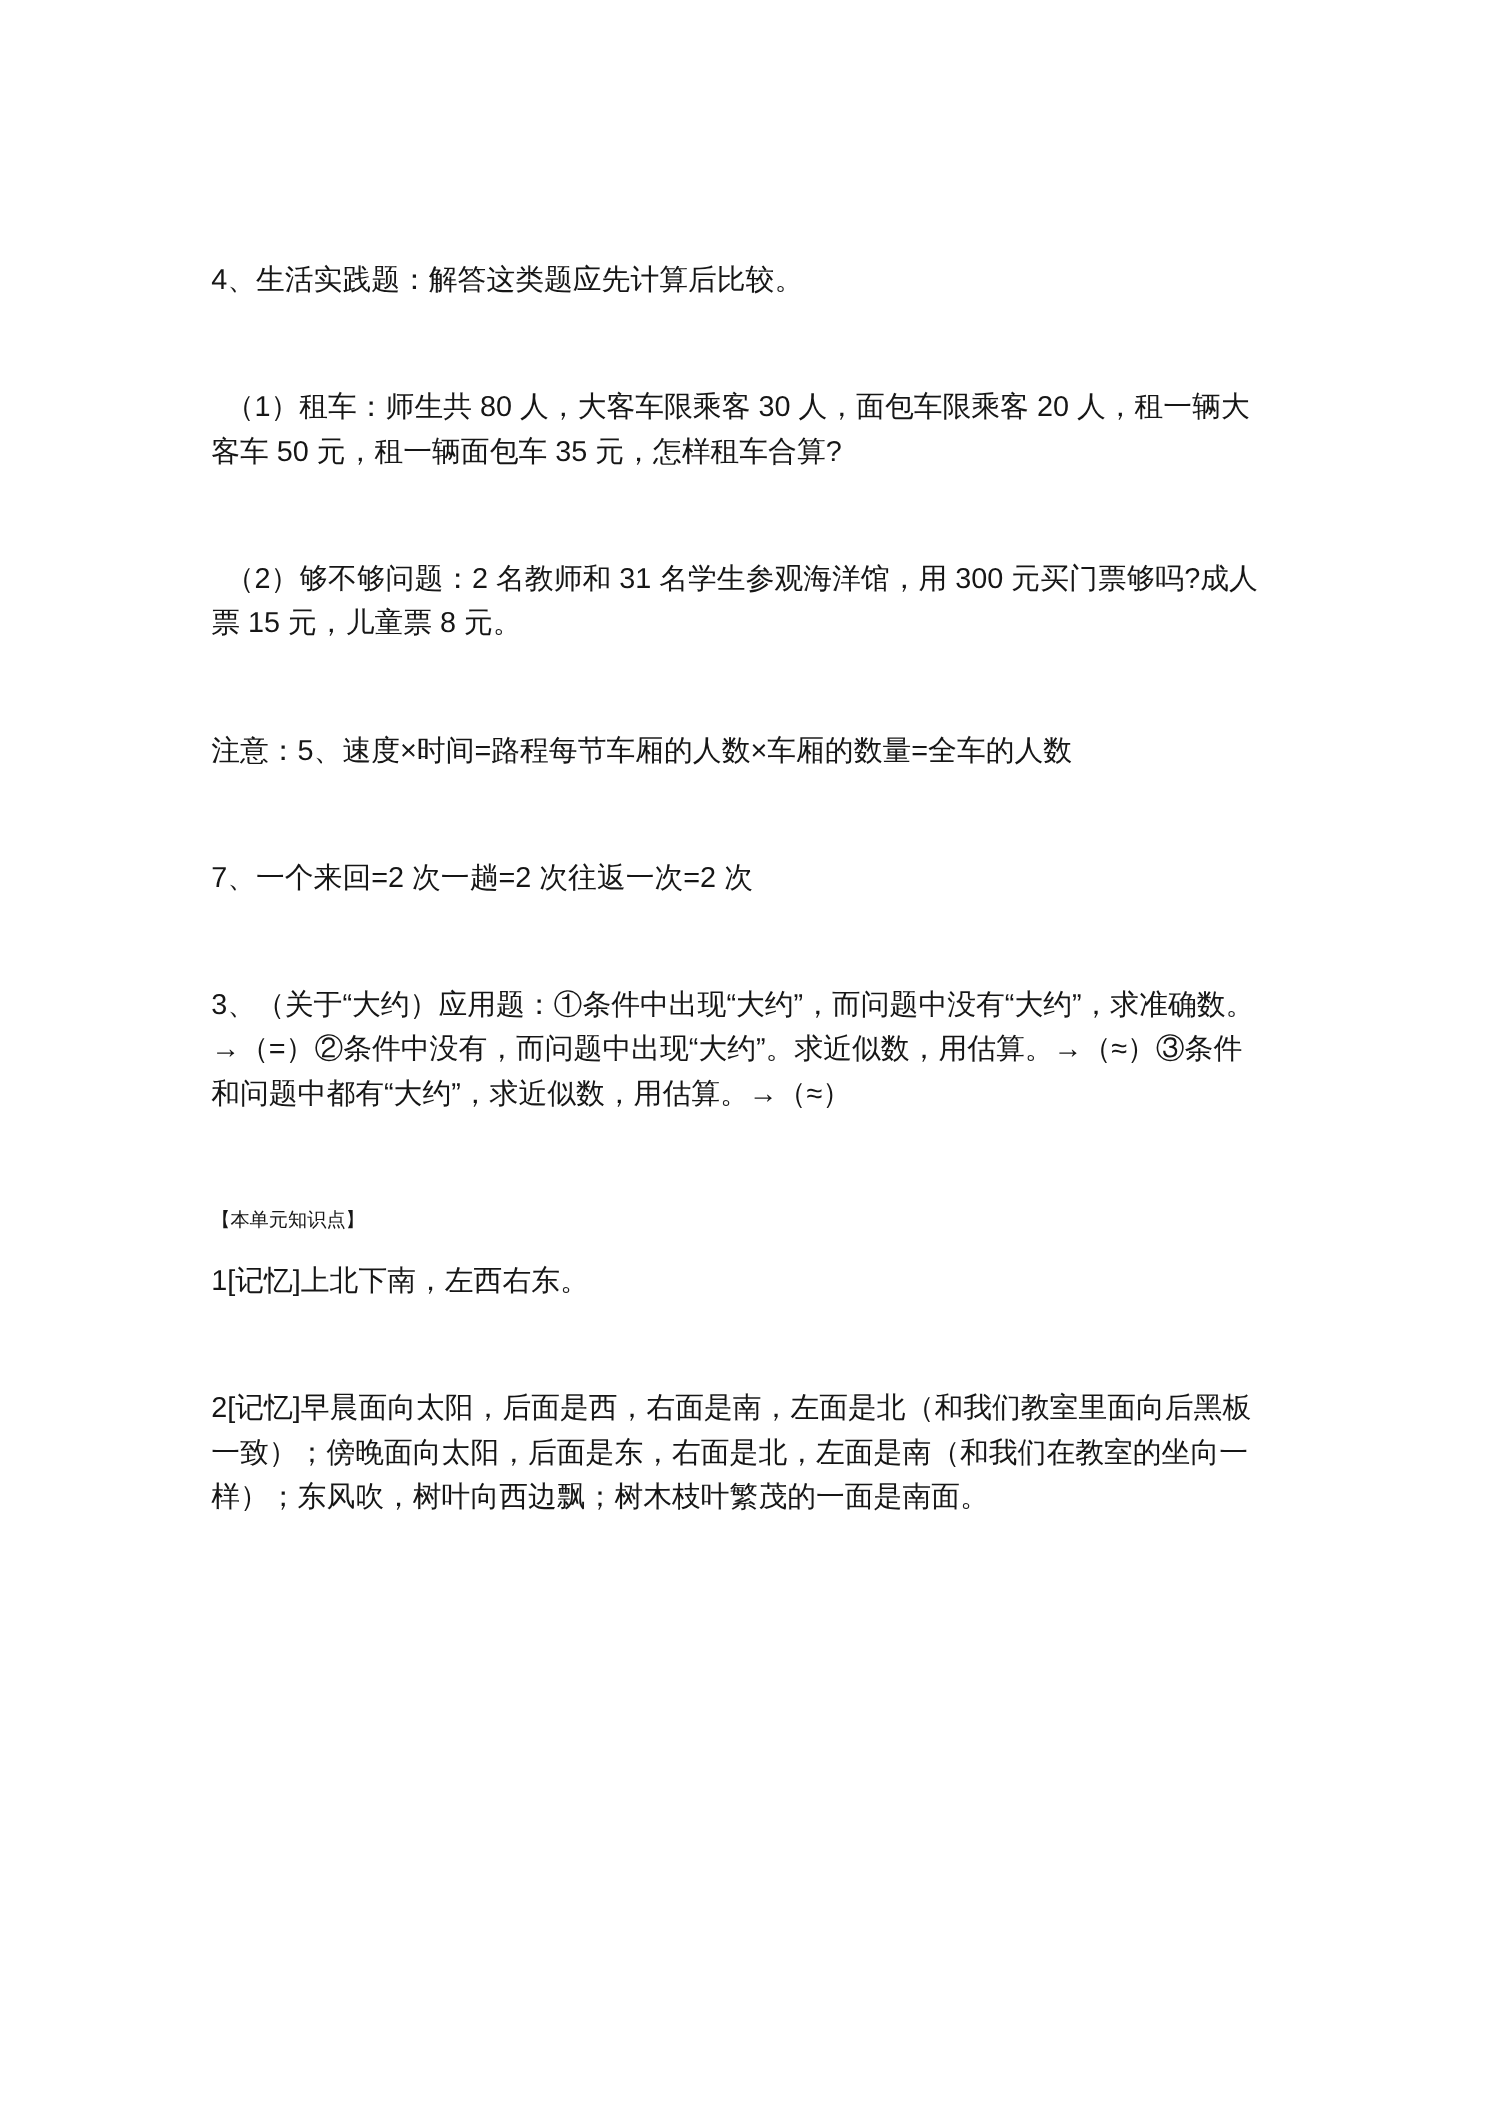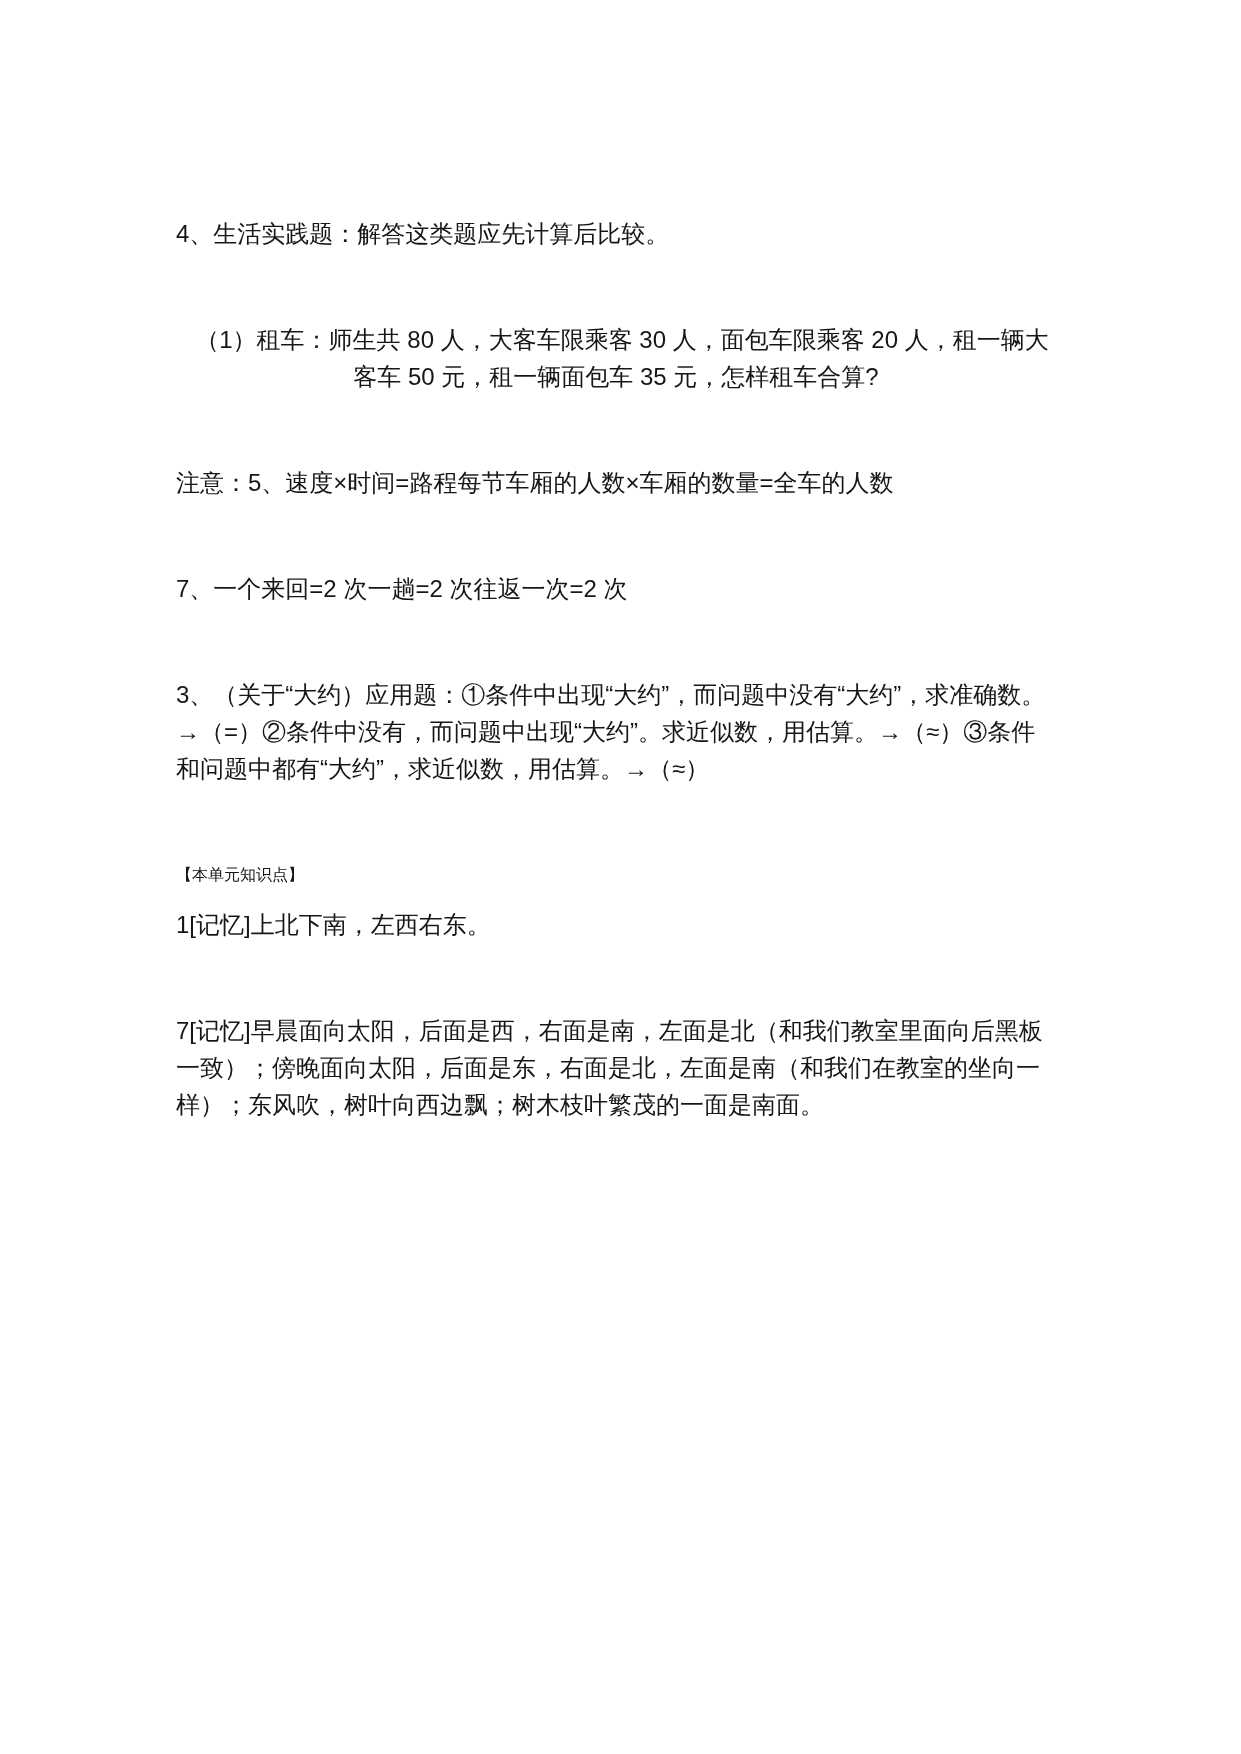--- a/index.html
+++ b/index.html
@@ -22,21 +22,20 @@
     width: 880px;
     margin: 0 0 69px 0;
     font-size: 24px;
     line-height: 37px;
     text-align: left;
     word-break: break-all;
     white-space: normal;
   }
   .para.indent {
     text-indent: 12px;
-    text-align: center;
   }
   .heading {
     width: 880px;
     margin: 0 0 13px 0;
     font-size: 24px;
     line-height: 37px;
     font-weight: bold;
     font-family: "Liberation Serif", serif;
     word-break: break-all;
   }
@@ -50,28 +49,29 @@
 </style>
 </head>
 <body>
 
 <div class="page">
 
   <p class="para">4、生活实践题：解答这类题应先计算后比较。</p>
 
   <p class="para indent">（1）租车：师生共 80 人，大客车限乘客 30 人，面包车限乘客 20 人，租一辆大客车 50 元，租一辆面包车 35 元，怎样租车合算?</p>
 
+  <p class="para indent">（2）够不够问题：2 名教师和 31 名学生参观海洋馆，用 300 元买门票够吗?成人票 15 元，儿童票 8 元。</p>
 
   <p class="para">注意：5、速度×时间=路程每节车厢的人数×车厢的数量=全车的人数</p>
 
   <p class="para">7、一个来回=2 次一趟=2 次往返一次=2 次</p>
 
   <p class="para">3、（关于“大约）应用题：①条件中出现“大约”，而问题中没有“大约”，求准确数。→（=）②条件中没有，而问题中出现“大约”。求近似数，用估算。→（≈）③条件和问题中都有“大约”，求近似数，用估算。→（≈）</p>
 
 
   <div class="subheading">【本单元知识点】</div>
 
 
   <p class="para">1[记忆]上北下南，左西右东。</p>
 
-  <p class="para">7[记忆]早晨面向太阳，后面是西，右面是南，左面是北（和我们教室里面向后黑板一致）；傍晚面向太阳，后面是东，右面是北，左面是南（和我们在教室的坐向一样）；东风吹，树叶向西边飘；树木枝叶繁茂的一面是南面。</p>
+  <p class="para">2[记忆]早晨面向太阳，后面是西，右面是南，左面是北（和我们教室里面向后黑板一致）；傍晚面向太阳，后面是东，右面是北，左面是南（和我们在教室的坐向一样）；东风吹，树叶向西边飘；树木枝叶繁茂的一面是南面。</p>
 
 </div>
 
 </body></html>

